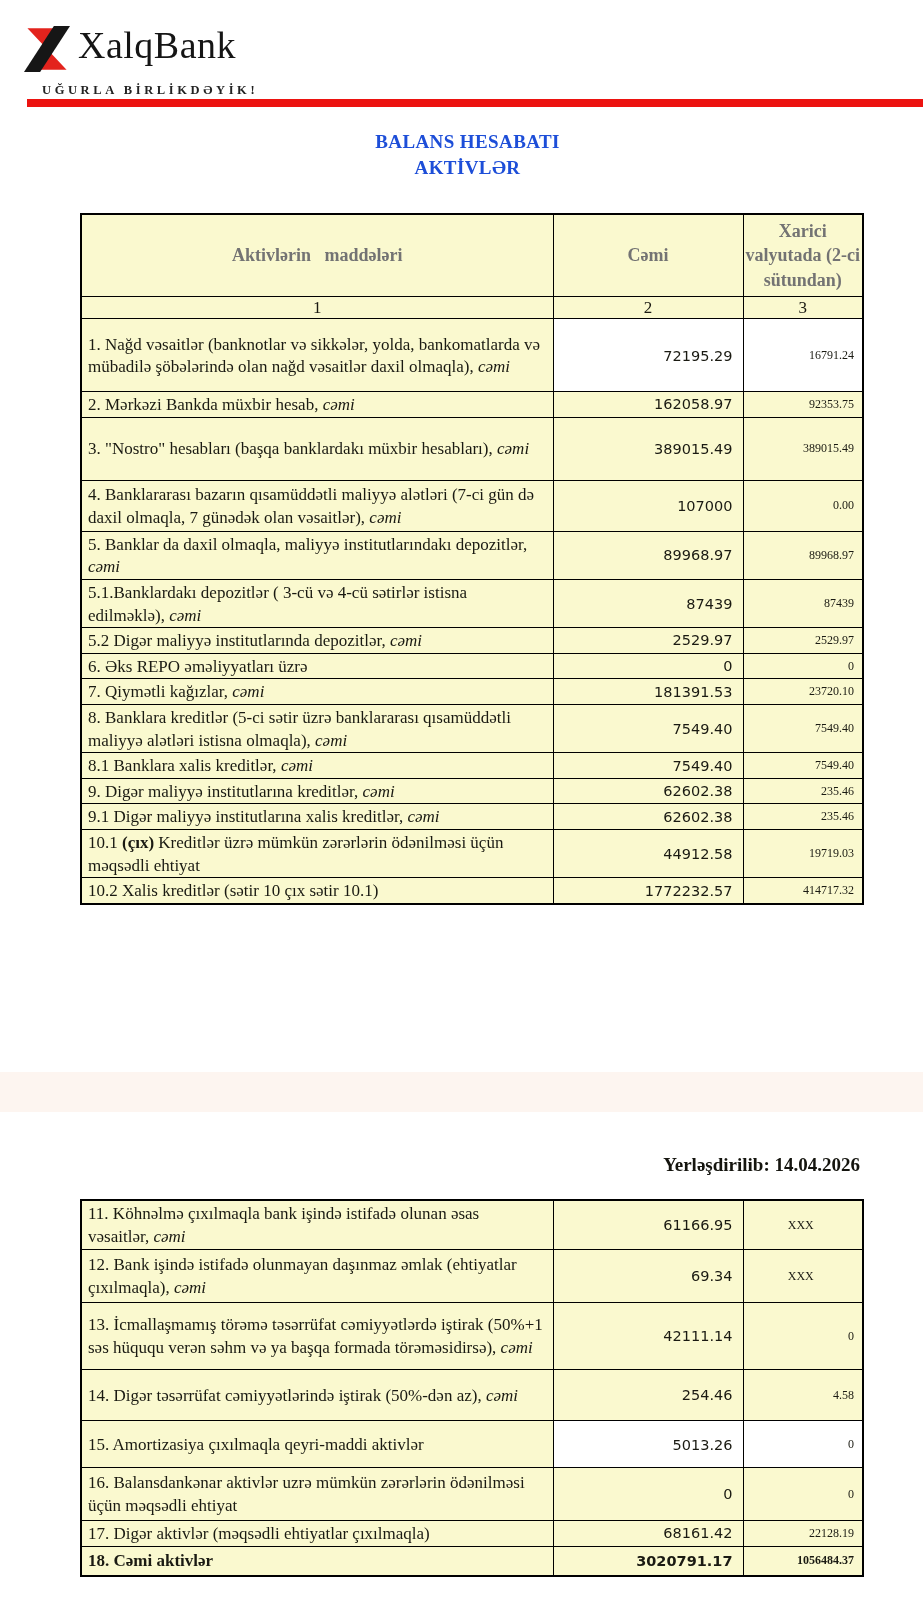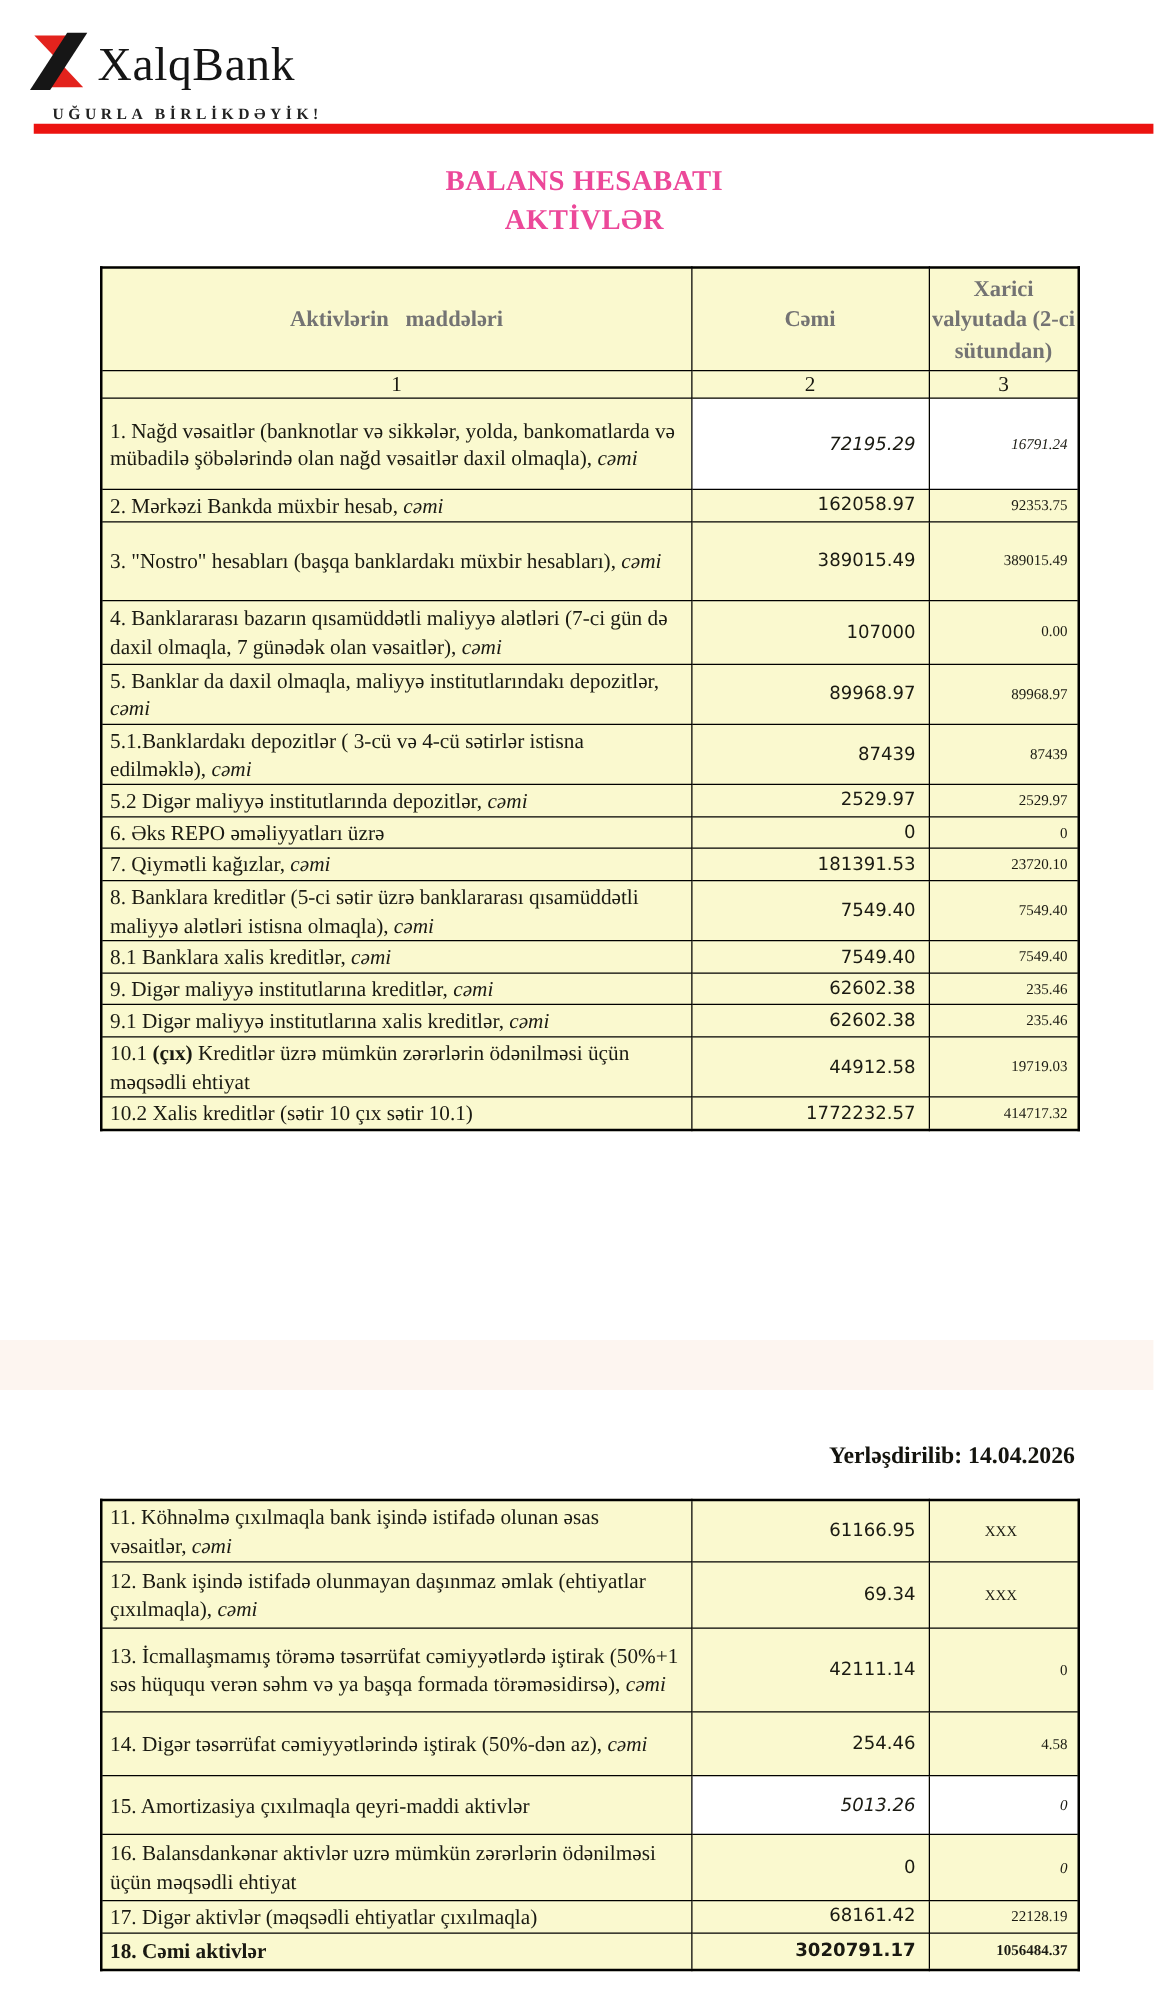--- a/index.html
+++ b/index.html
@@ -1,29 +1,29 @@
 <!DOCTYPE html>
 <html><head>
 <meta charset="utf-8">
 <style>
   html,body{margin:0;padding:0;background:#ffffff;}
   #page{position:relative;width:923px;height:1600px;background:#ffffff;overflow:hidden;
         font-family:"Liberation Serif",serif;color:#1a1a12;}
 
   
   #brand{position:absolute;left:24px;top:26px;}
-  .logo-row{display:flex;align-items:center;gap:8px;}
+  .logo-row{display:flex;gap:8px;}
   .brand-name{font-size:38px;letter-spacing:0.5px;color:#151515;line-height:1;}
   .tagline{margin:7px 0 0 18px;font-size:12.5px;font-weight:bold;letter-spacing:3.6px;color:#232323;
            font-family:"Liberation Serif",serif;}
   #redline{position:absolute;left:27px;top:99px;right:0;height:8px;background:#ec1310;}
 
   
   #titleblk{position:absolute;top:129px;left:0;width:888px;text-align:center;}
-  #titleblk .t1,#titleblk .t2{font-weight:bold;font-size:23px;line-height:1.35;letter-spacing:0.4px;color:#ec4899;margin-left:47px;}
+  #titleblk .t1,#titleblk .t2{font-weight:bold;font-size:19px;line-height:1.35;letter-spacing:0.4px;color:#1d4ed8;margin-left:47px;}
 
   #minmanat{position:absolute;top:190px;left:80px;width:780px;text-align:right;
             font-style:italic;font-size:15px;color:#22221a;}
   #placed{position:absolute;top:1154px;left:80px;width:780px;text-align:right;
           font-weight:bold;font-size:19px;color:#14140e;}
 
   #strip{position:absolute;top:1072px;left:0;width:923px;height:40px;background:#fdf5f0;}
 
   #table1wrap{position:absolute;top:213px;left:80px;}
   #table2wrap{position:absolute;top:1199px;left:80px;}
@@ -31,21 +31,21 @@
   table.bal{border-collapse:collapse;table-layout:fixed;width:782px;background:#faf9cf;
             border:2px solid #000;}
   table.bal th,table.bal td{border:1px solid #000;vertical-align:middle;}
   th.c1{white-space:pre-wrap;}
   table.bal th{font-weight:bold;font-size:18px;text-align:center;padding:4px 2px;line-height:1.35;color:#737373;}
   tr.idx td{text-align:center;font-size:17px;padding:0 2px;line-height:1.25;}
   td.lbl{text-align:left;padding:2px 8px 0 6px;font-size:17px;line-height:1.33;}
   td.v2{text-align:right;padding:2px 10px 2px 4px;font-family:"DejaVu Sans",sans-serif;font-size:14.5px;}
   td.v3{text-align:right;padding:2px 8px 2px 4px;font-size:12px;}
   td.white{background:#ffffff;}
-  td.vtop{vertical-align:top;padding-top:3px;font-style:italic;}
+  td.vtop{vertical-align:top;padding-top:3px;}
   td.ctr{text-align:center;}
   .it{font-style:italic;}
   .bd{font-weight:bold;}
   tr.rowbold td{font-weight:bold;}
 </style>
 </head>
 <body>
 
 <div id="page">
 

